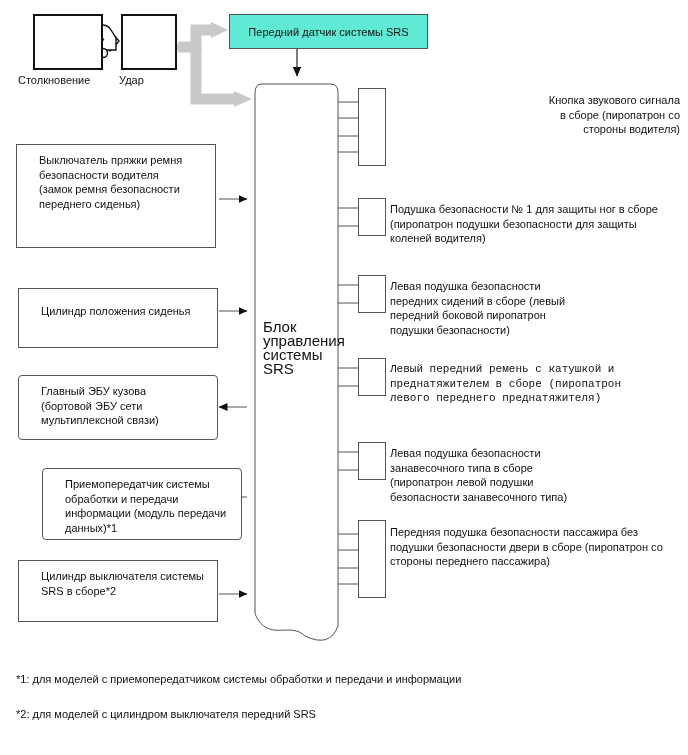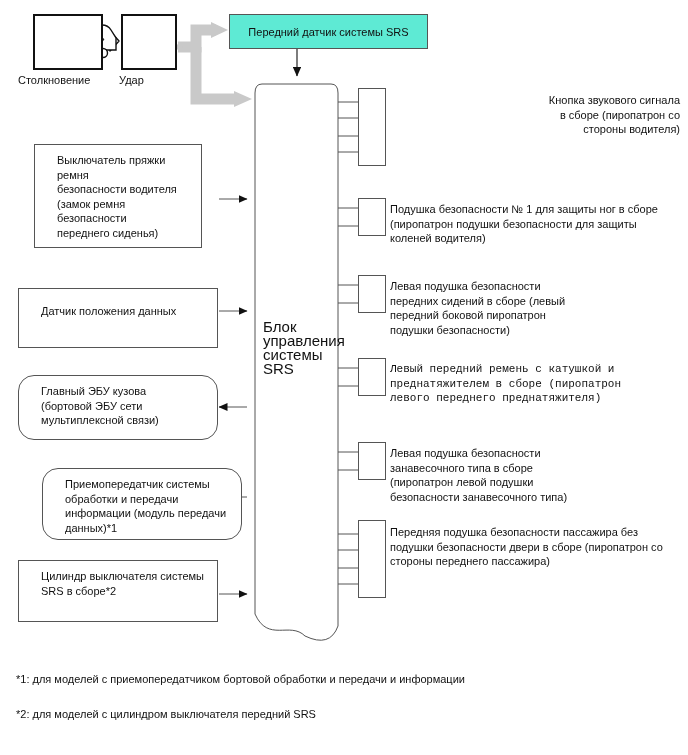--- a/index.html
+++ b/index.html
@@ -9,21 +9,21 @@
     color:#111;
   }
   .stage{position:absolute;left:0;top:0;width:688px;height:755px;}
   .svg-layer{position:absolute;left:0;top:0;width:688px;height:755px;}
   .tbox{
     position:absolute;box-sizing:border-box;
     border:1px solid #555;background:#fff;
     font-size:11px;line-height:14.5px;
     padding:8px 10px 6px 22px;
   }
-  .tbox.round{border-radius:16px;}
+  .tbox.round{border-radius:4px;}
   .tbox-top{
     position:absolute;box-sizing:border-box;border:1px solid #555;background:#5eead4;
     font-size:11px;line-height:14px;display:flex;align-items:center;justify-content:center;
   }
   .outlabel{
     position:absolute;font-size:11px;line-height:14.5px;
     color:#111;white-space:pre-line;
   }
   .iconbox{
     position:absolute;box-sizing:border-box;border:2px solid #111;background:#fff;
@@ -172,29 +172,29 @@
   <div class="tbox-top" style="left:229px;top:14px;width:199px;height:35px;">
     <span>Передний датчик системы SRS</span>
   </div>
 
   <div class="cblock-label" style="left:263px;top:320px;width:72px;">Блок
 управления
 системы
 SRS</div>
   <div class="cblock" style="left:255px;top:84px;width:84px;height:560px;"></div>
 
-  <div class="tbox" style="left:34px;top:144px;width:168px;height:104px;">
+  <div class="tbox" style="left:16px;top:144px;width:200px;height:104px;">
     <span style="white-space:pre-line;">Выключатель пряжки ремня
 безопасности водителя
 (замок ремня безопасности
 переднего сиденья)</span>
   </div>
 
   <div class="tbox" style="left:18px;top:288px;width:200px;height:60px;padding-top:15px;">
-    <span style="white-space:pre-line;">Датчик положения данных</span>
+    <span style="white-space:pre-line;">Цилиндр положения сиденья</span>
   </div>
 
   <div class="tbox round" style="left:18px;top:375px;width:200px;height:65px;">
     <span style="white-space:pre-line;">Главный ЭБУ кузова
 (бортовой ЭБУ сети
 мультиплексной связи)</span>
   </div>
 
   <div class="tbox round" style="left:18px;top:468px;width:200px;height:72px;margin-left:24px;">
     <span style="white-space:pre-line;">Приемопередатчик системы
@@ -234,16 +234,16 @@
 
   <div class="outlabel" style="left:390px;top:446px;width:290px;">Левая подушка безопасности
 занавесочного типа в сборе
 (пиропатрон левой подушки
 безопасности занавесочного типа)</div>
 
   <div class="outlabel" style="left:390px;top:525px;width:297px;">Передняя подушка безопасности пассажира без
 подушки безопасности двери в сборе (пиропатрон со
 стороны переднего пассажира)</div>
 
-  <div class="footnote" style="left:16px;top:672px;width:640px;">*1: для моделей с приемопередатчиком бортовой обработки и передачи и информации</div>
+  <div class="footnote" style="left:16px;top:672px;width:640px;">*1: для моделей с приемопередатчиком системы обработки и передачи и информации</div>
   <div class="footnote" style="left:16px;top:707px;width:640px;">*2: для моделей с цилиндром выключателя передний SRS</div>
 
 </div>
 
 </body></html>

